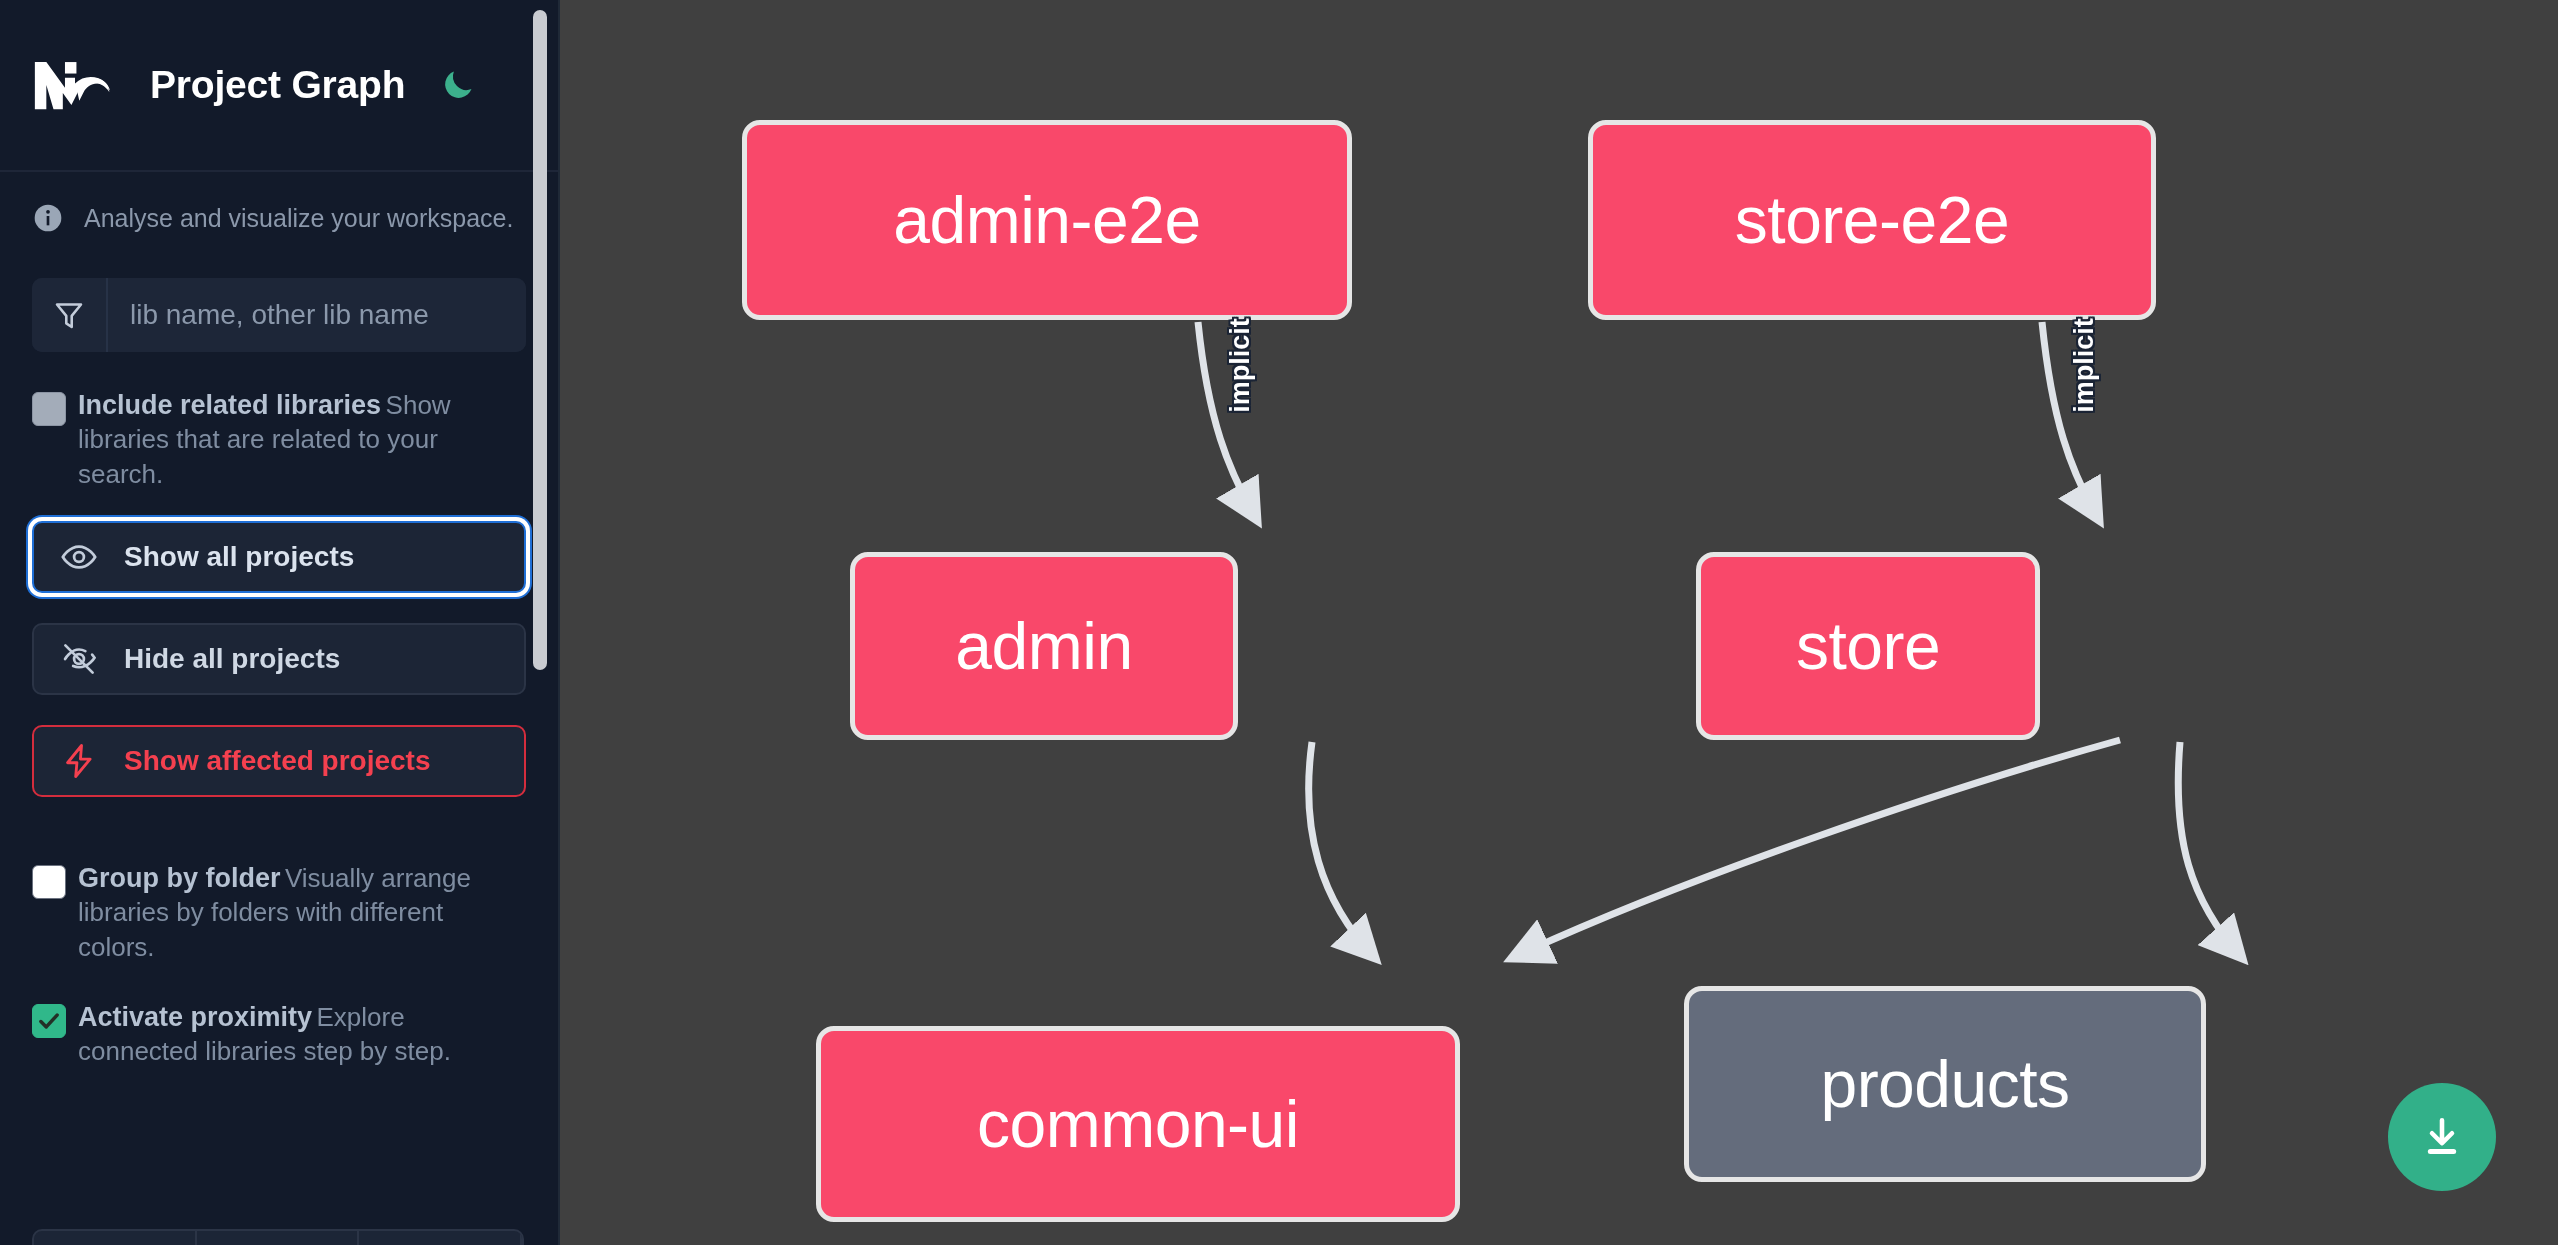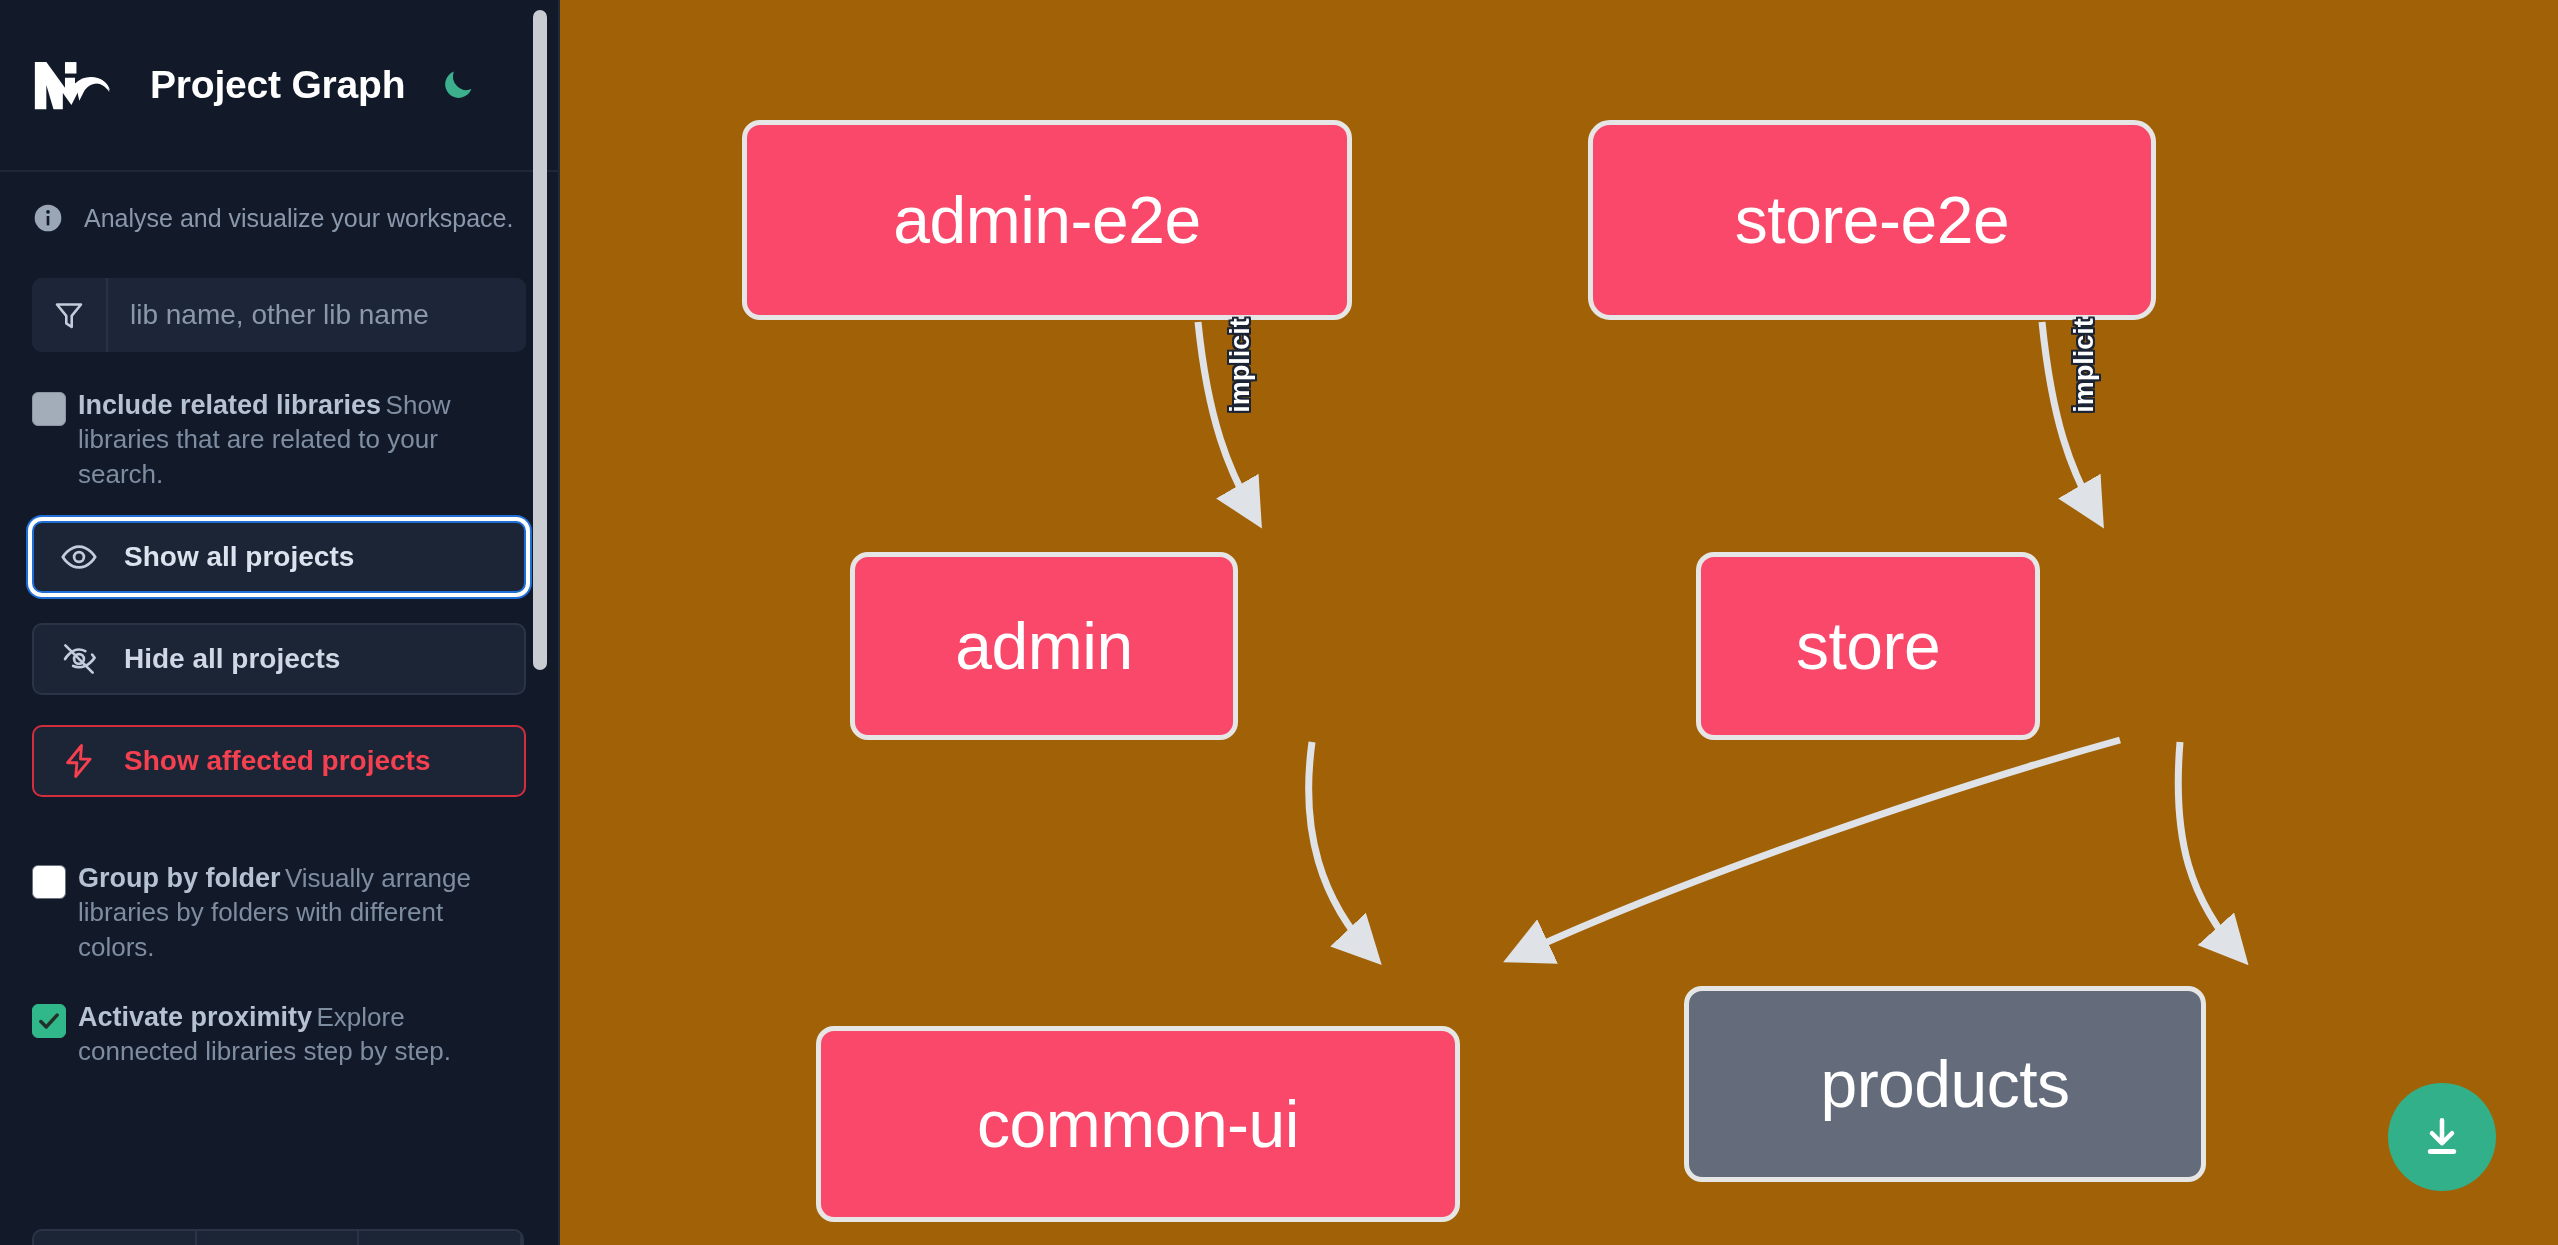--- a/index.html
+++ b/index.html
@@ -129,21 +129,21 @@
     position: absolute; top: 10px; right: 11px;
     width: 14px; height: 660px;
     background: #c9ccd1; border-radius: 7px;
     cursor: pointer;
   }
 
   
   .graph {
     position: relative;
     flex: 1; height: 1245px;
-    background: #a16207;
+    background: #404040;
     overflow: hidden;
   }
   .node {
     position: absolute;
     display: flex; align-items: center; justify-content: center;
     border-radius: 18px;
     border: 5px solid #e6e6e6;
     color: #ffffff;
     font-size: 66px;
     font-family: "Liberation Sans", sans-serif;
@@ -311,21 +311,21 @@
       <path d="M 752 742 C 740 830 760 900 815 958" fill="none" stroke="#dfe3e8" stroke-width="7" marker-end="url(#arrow)"></path>
 
       <path d="M 1560 740 C 1380 790 1120 880 952 958" fill="none" stroke="#dfe3e8" stroke-width="7" marker-end="url(#arrow)"></path>
 
       <path d="M 1620 742 C 1612 840 1630 900 1682 958" fill="none" stroke="#dfe3e8" stroke-width="7" marker-end="url(#arrow)"></path>
     </svg>
 
     <div class="node pink" style="left:182px; top:120px; width:610px; height:200px;">
       <span>admin-e2e</span>
     </div>
-    <div class="node pink" style="left:1028px; top:120px; width:568px; height:200px;border-radius:22px;">
+    <div class="node pink" style="left:1028px; top:120px; width:568px; height:200px;">
       <span>store-e2e</span>
     </div>
     <div class="node pink" style="left:290px; top:552px; width:388px; height:188px;">
       <span>admin</span>
     </div>
     <div class="node pink" style="left:1136px; top:552px; width:344px; height:188px;">
       <span>store</span>
     </div>
     <div class="node pink" style="left:256px; top:986px; width:644px; height:196px;margin-top:40px;">
       <span>common-ui</span>

